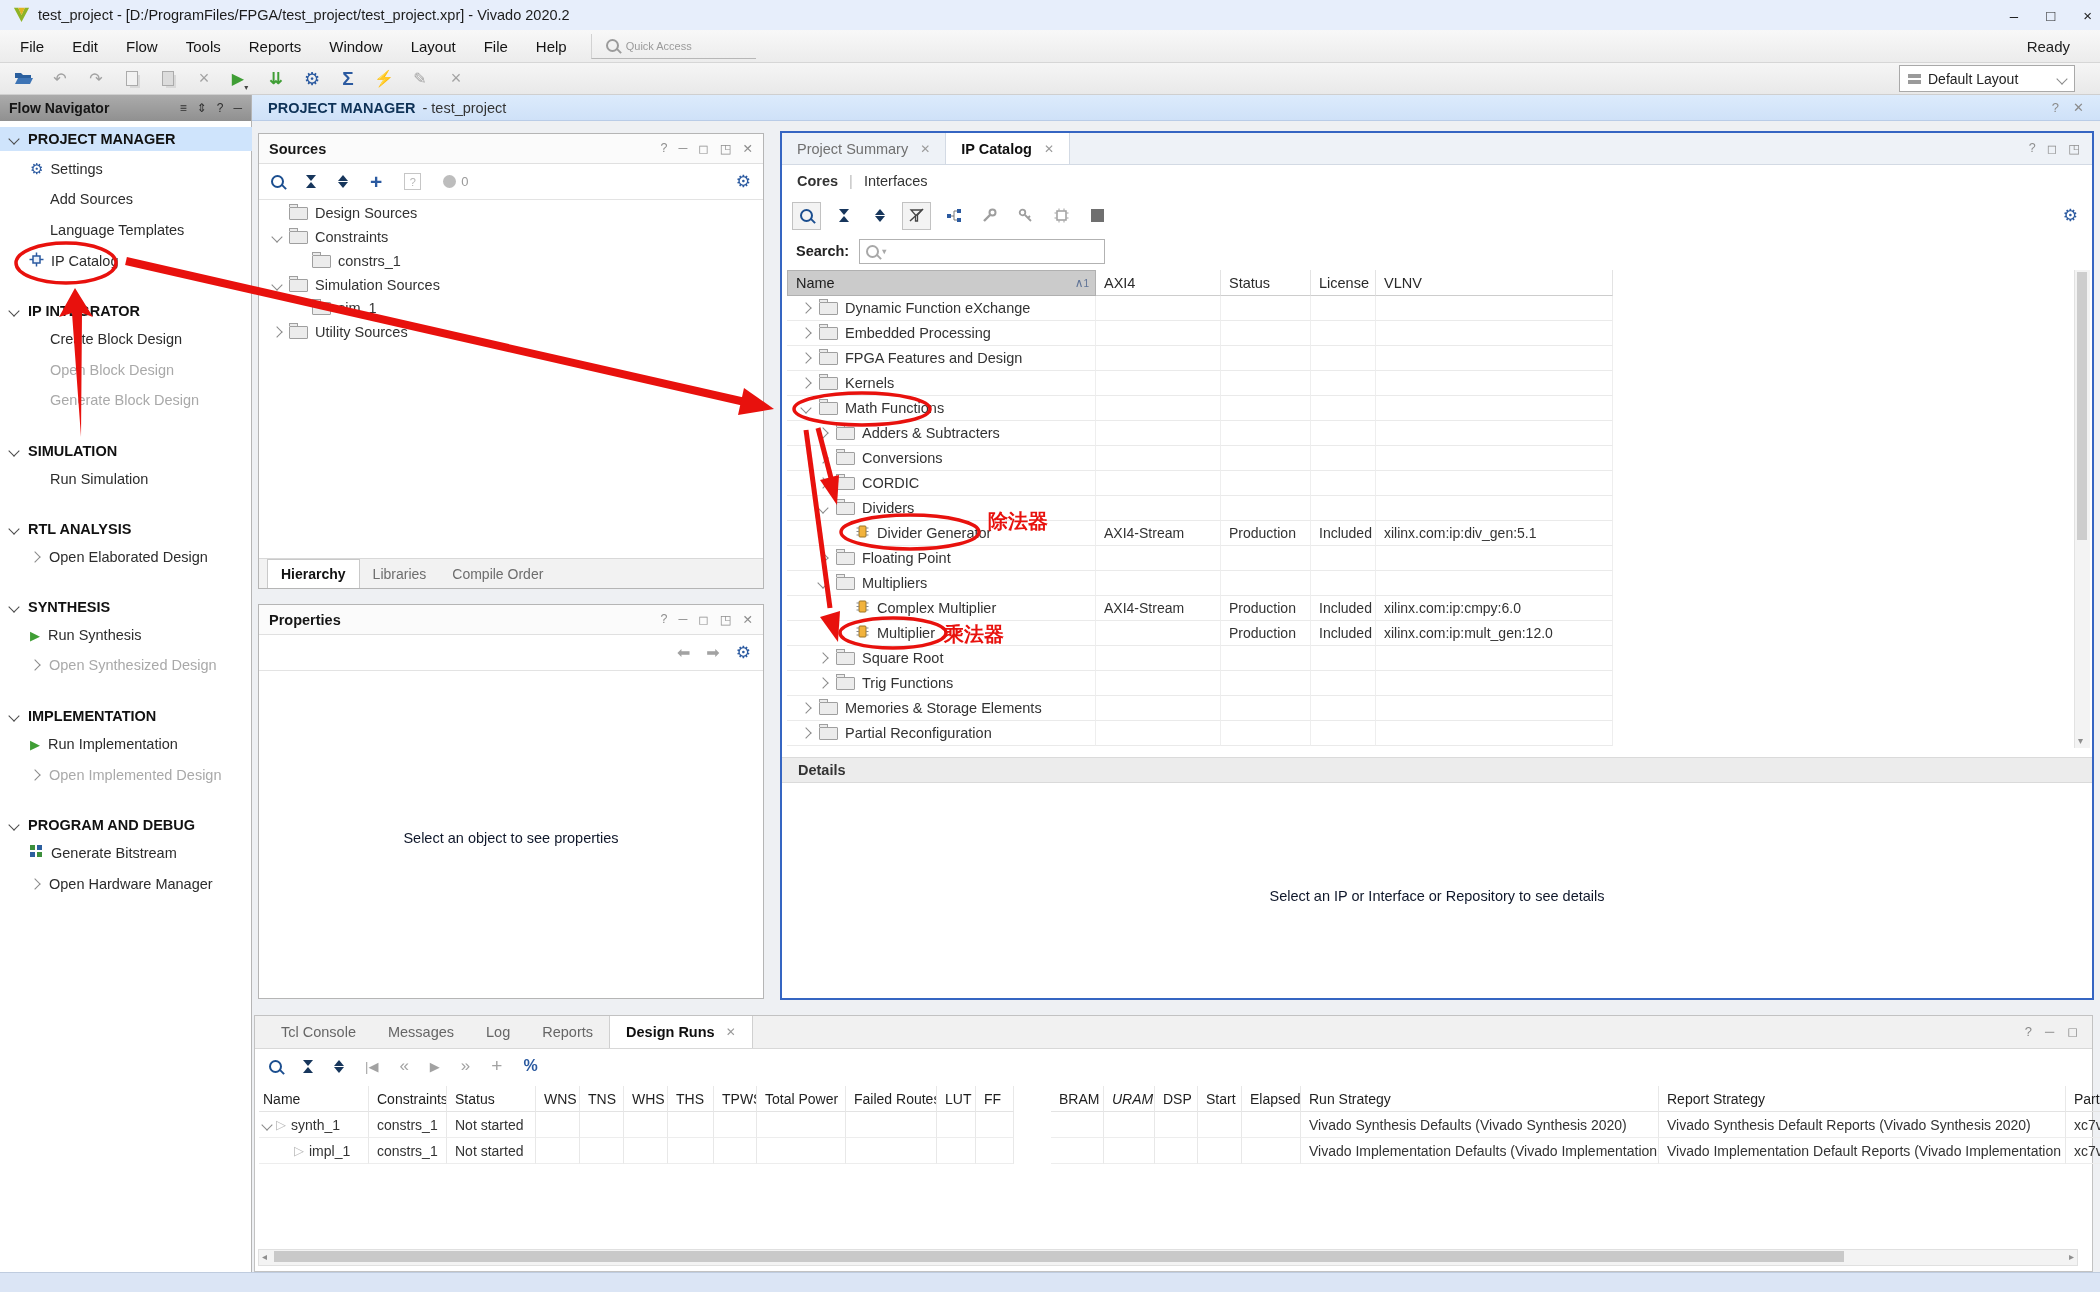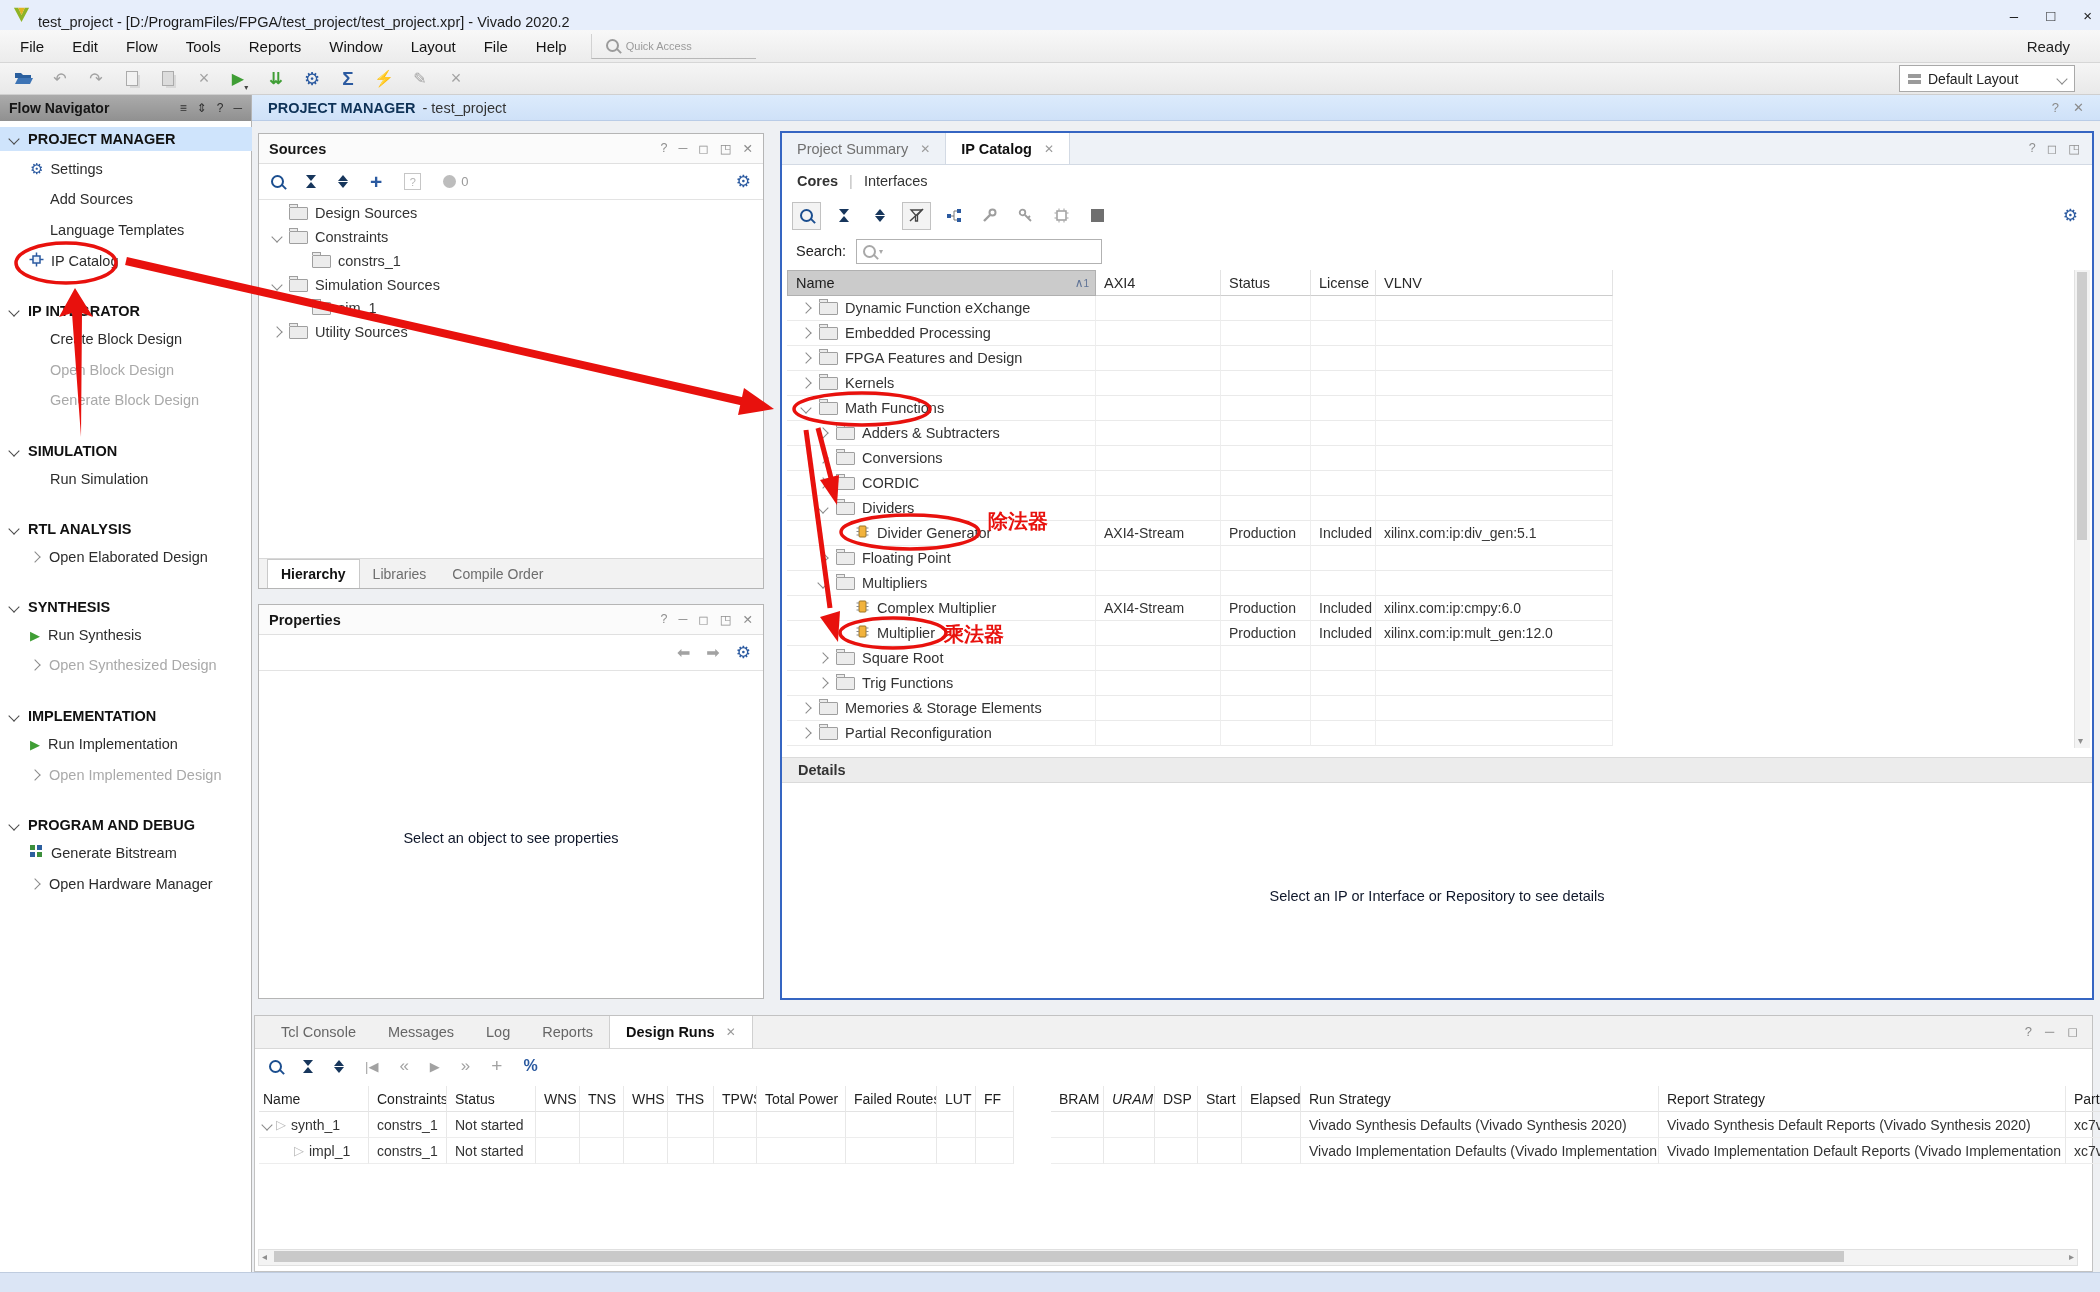--- a/index.html
+++ b/index.html
@@ -1,21 +1,21 @@
 <!DOCTYPE html>
 <html><head>
 <meta charset="utf-8">
 <style>
   html,body{margin:0;padding:0;background:#4a4a4a;}
   #app{position:relative;width:2100px;height:1292px;background:#eef0f3;
        font-family:"Liberation Sans",sans-serif;font-size:15px;color:#333;overflow:hidden;}
   .abs{position:absolute;}
   
   .titlebar{position:absolute;left:0;top:0;width:2100px;height:30px;background:#e7eefb;
-            border-bottom:1px solid #ccd6e6;display:flex;align-items:flex-end;}
+            border-bottom:1px solid #ccd6e6;display:flex;align-items:center;}
   .titlebar .ttl{margin-left:10px;font-size:14.5px;color:#1c1c1c;}
   .winbtns{position:absolute;right:8px;top:0;height:30px;display:flex;align-items:center;gap:28px;color:#222;font-size:15px;}
   .menubar{position:absolute;left:0;top:30px;width:2100px;height:33px;
            background:linear-gradient(#f8f8f8,#ececec);border-bottom:1px solid #d6d6d6;
            display:flex;align-items:center;padding-left:6px;box-sizing:border-box;}
   .menu{padding:0 14px;color:#141414;}
   .qa{display:flex;align-items:center;gap:7px;margin-left:10px;padding-left:14px;border-left:1px solid #d2d2d2;
       color:#9b9b9b;font-size:11px;border-bottom:1px solid #b7b7b7;height:24px;width:150px;}
   .ready{position:absolute;right:30px;color:#222;}
   .toolbar{position:absolute;left:0;top:63px;width:2100px;height:32px;
@@ -79,21 +79,21 @@
   .ippanel{position:absolute;left:780px;top:131px;width:1314px;height:869px;background:#fff;
            border:2px solid #3565c2;box-sizing:border-box;}
   .iptabs{height:31px;background:#eef2f7;border-bottom:1px solid #d3dae4;display:flex;align-items:stretch;}
   .iptab{display:flex;align-items:center;gap:12px;padding:0 15px;font-size:14.5px;color:#707070;}
   .iptab.on{background:#fff;color:#0f0f0f;font-weight:bold;border-left:1px solid #d3dae4;border-right:1px solid #d3dae4;}
   .tabx{color:#9a9a9a;font-size:12px;font-weight:normal;}
   .ipviews{height:31px;display:flex;align-items:center;padding-left:15px;font-size:14.5px;color:#333;}
   .iptool{height:39px;display:flex;align-items:center;padding-left:10px;gap:9px;}
   .ibox{width:27px;height:26px;border:1px solid #c2c2c2;background:#f3f3f3;display:flex;align-items:center;justify-content:center;}
   .iico{width:27px;height:26px;display:flex;align-items:center;justify-content:center;}
-  .ipsearch{height:32px;display:flex;align-items:center;padding-left:14px;font-size:14.5px;color:#222;}
+  .ipsearch{height:32px;display:flex;align-items:center;padding-left:14px;font-size:14.5px;color:#222;font-weight:bold;}
   .sin{width:238px;height:23px;border:1px solid #b2b2b2;margin-left:10px;display:flex;align-items:center;
        padding-left:6px;gap:3px;color:#a8a8a8;}
   .iphdrrow{position:absolute;left:5px;top:137px;display:flex;height:26px;width:826px;box-sizing:border-box;}
   .hname{width:309px;background:#cbcbcb;border:1px solid #b0b0b0;display:flex;align-items:center;
          padding:0 6px 0 8px;font-size:14.5px;color:#1d1d1d;box-sizing:border-box;}
   .hc{display:flex;align-items:center;padding-left:8px;font-size:14.5px;color:#2a2a2a;box-sizing:border-box;
       border-right:1px solid #e3e3e3;border-bottom:1px solid #cdcdcd;}
   .sort{margin-left:auto;color:#5f7396;font-size:12px;}
   .trow{position:absolute;left:5px;width:826px;height:25px;display:flex;box-sizing:border-box;}
   .tc{border-right:1px solid #eeeeee;border-bottom:1px solid #eaeaea;display:flex;align-items:center;

